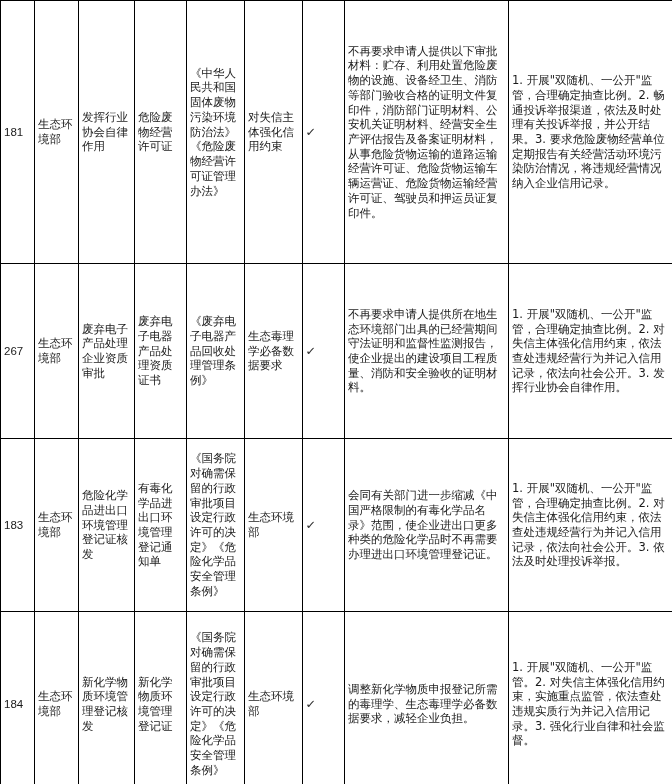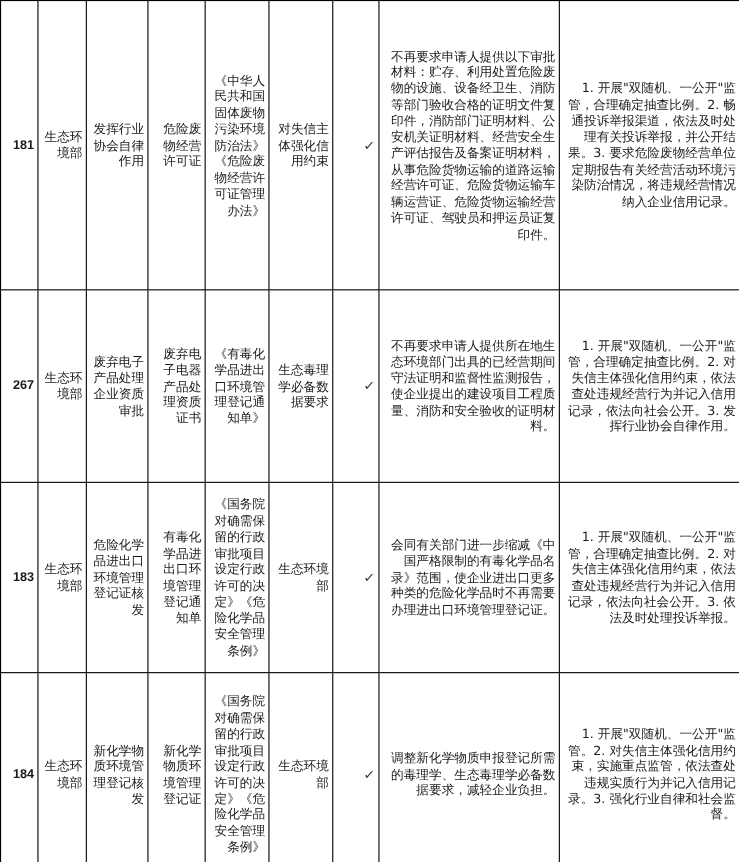--- a/index.html
+++ b/index.html
@@ -21,41 +21,40 @@
     box-sizing: border-box;
   }
   table.grid {
     width: 672px;
     border-collapse: collapse;
     table-layout: fixed;
   }
   table.grid td {
     border: 1px solid #000000;
     vertical-align: middle;
-    text-align: right;
+    text-align: left;
     padding: 2px 3px;
     font-size: 11.5px;
     line-height: 1.28;
     word-break: break-all;
   }
   
   col.c-no    { width: 34px; }
   col.c-dept  { width: 44px; }
   col.c-item  { width: 56px; }
   col.c-cert  { width: 52px; }
   col.c-basis { width: 58px; }
   col.c-org   { width: 58px; }
   col.c-mark  { width: 42px; }
   col.c-cancel{ width: 164px; }
   col.c-after { width: 164px; }
 
   td.no {
     font-size: 12px;
     font-family: "Liberation Sans", sans-serif;
-    font-weight: bold;
   }
   td.narrow {
     font-size: 11.5px;
     letter-spacing: 0px;
   }
   td.basis {
     font-size: 11px;
     line-height: 1.3;
   }
   td.para {
@@ -108,21 +107,21 @@
         <td class="narrow">对失信主体强化信用约束</td>
         <td class="mark"><span class="check">✓</span></td>
         <td class="para">不再要求申请人提供以下审批材料：贮存、利用处置危险废物的设施、设备经卫生、消防等部门验收合格的证明文件复印件，消防部门证明材料、公安机关证明材料、经营安全生产评估报告及备案证明材料，从事危险货物运输的道路运输经营许可证、危险货物运输车辆运营证、危险货物运输经营许可证、驾驶员和押运员证复印件。</td>
         <td class="para">1. 开展"双随机、一公开"监管，合理确定抽查比例。2. 畅通投诉举报渠道，依法及时处理有关投诉举报，并公开结果。3. 要求危险废物经营单位定期报告有关经营活动环境污染防治情况，将违规经营情况纳入企业信用记录。</td>
       </tr>
       <tr class="r182">
         <td class="no">267</td>
         <td class="narrow">生态环境部</td>
         <td class="narrow">废弃电子产品处理企业资质审批</td>
         <td class="narrow">废弃电子电器产品处理资质证书</td>
-        <td class="basis">《有毒化学品进出口环境管理登记通知单》</td>
+        <td class="basis">《废弃电子电器产品回收处理管理条例》</td>
         <td class="narrow">生态毒理学必备数据要求</td>
         <td class="mark"><span class="check">✓</span></td>
         <td class="para">不再要求申请人提供所在地生态环境部门出具的已经营期间守法证明和监督性监测报告，使企业提出的建设项目工程质量、消防和安全验收的证明材料。</td>
         <td class="para">1. 开展"双随机、一公开"监管，合理确定抽查比例。2. 对失信主体强化信用约束，依法查处违规经营行为并记入信用记录，依法向社会公开。3. 发挥行业协会自律作用。</td>
       </tr>
       <tr class="r183">
         <td class="no">183</td>
         <td class="narrow">生态环境部</td>
         <td class="narrow">危险化学品进出口环境管理登记证核发</td>
         <td class="narrow">有毒化学品进出口环境管理登记通知单</td>

